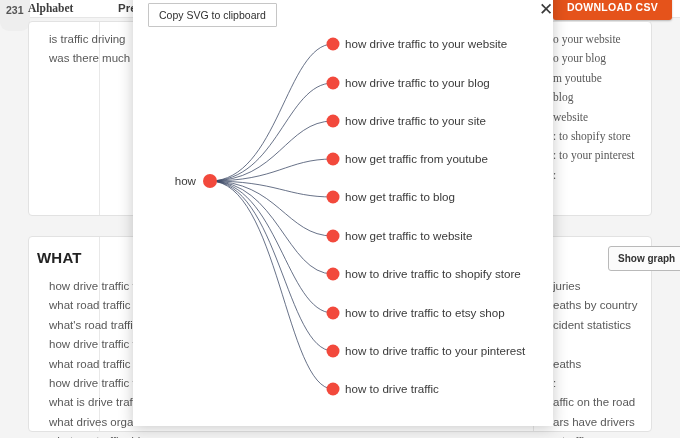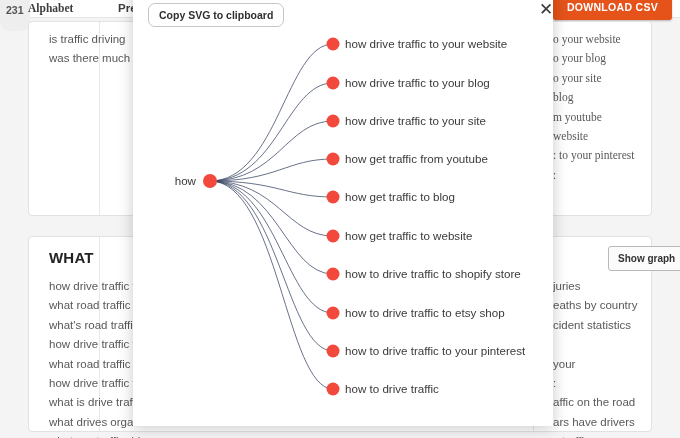--- a/index.html
+++ b/index.html
@@ -71,22 +71,22 @@
 
   
   .modal {
     position: absolute; left: 133px; top: -14px;
     width: 420px; height: 440px;
     background: #ffffff;
     box-shadow: 0 2px 14px rgba(0,0,0,.22);
   }
   .copy-svg-btn {
     position: absolute; left: 15px; top: 17px;
-    font-size: 10.5px; font-weight: bold; color: #2f2f2f;
-    background: #ffffff; border: 1px solid #c6c6c6; border-radius: 7px;
+    font-size: 10.5px; font-weight: normal; color: #2f2f2f;
+    background: #ffffff; border: 1px solid #c6c6c6; border-radius: 1px;
     padding: 5px 10px; white-space: nowrap;
   }
   .close-x {
     position: absolute; left: 403px; top: 14px;
     width: 20px; height: 20px; line-height: 20px; text-align: center;
     font-size: 17px; color: #3a3a3a; font-family: "Liberation Sans", sans-serif;
   }
 
   .graph-svg { position: absolute; left: 0; top: 0; width: 420px; height: 440px; }
   .node-label {
@@ -119,50 +119,50 @@
     <div class="bg-card card-top">
       <div class="card-divider" style="left:70px"></div>
       <div class="card-divider" style="left:504px"></div>
       <div class="bg-list" id="top-left-list" style="left:20px; top:8px; width:340px;">
           <div class="bg-item">is traffic driving</div>
           <div class="bg-item">was there much tra</div>
         </div>
       <div class="bg-list" id="top-right-list" style="left:524px; top:8px; width:110px;font-family:Liberation Serif, serif;">
           <div class="bg-item">o your website</div>
           <div class="bg-item">o your blog</div>
-          <div class="bg-item">o your site</div>
+          <div class="bg-item">m youtube</div>
           <div class="bg-item">blog</div>
-          <div class="bg-item">m youtube</div>
           <div class="bg-item">website</div>
+          <div class="bg-item">: to shopify store</div>
           <div class="bg-item">: to your pinterest</div>
           <div class="bg-item">:</div>
         </div>
     </div>
 
     <div class="bg-card card-bottom">
       <div class="card-divider" style="left:70px"></div>
       <div class="card-divider" style="left:504px"></div>
-      <span class="card-title" style="left:20px; top:12px;">WHAT</span>
+      <span class="card-title" style="left:8px; top:12px;">WHAT</span>
       <div class="bg-list" id="bot-left-list" style="left:20px; top:40px; width:340px;">
           <div class="bg-item">how drive traffic to</div>
           <div class="bg-item">what road traffic ac</div>
           <div class="bg-item">what's road traffic</div>
           <div class="bg-item">how drive traffic to</div>
           <div class="bg-item">what road traffic co</div>
           <div class="bg-item">how drive traffic to</div>
           <div class="bg-item">what is drive traffic</div>
           <div class="bg-item">what drives organic</div>
           <div class="bg-item">what are traffic driv</div>
         </div>
       <div class="bg-list" id="bot-right-list" style="left:524px; top:40px; width:110px;">
           <div class="bg-item">juries</div>
           <div class="bg-item">eaths by country</div>
           <div class="bg-item">cident statistics</div>
           <div class="bg-item"></div>
-          <div class="bg-item">your</div>
+          <div class="bg-item">eaths</div>
           <div class="bg-item">:</div>
           <div class="bg-item">affic on the road</div>
           <div class="bg-item">ars have drivers</div>
           <div class="bg-item">c traffic</div>
         </div>
     </div>
 
     <button class="show-graph-btn">Show graph</button>
   </div>
 

